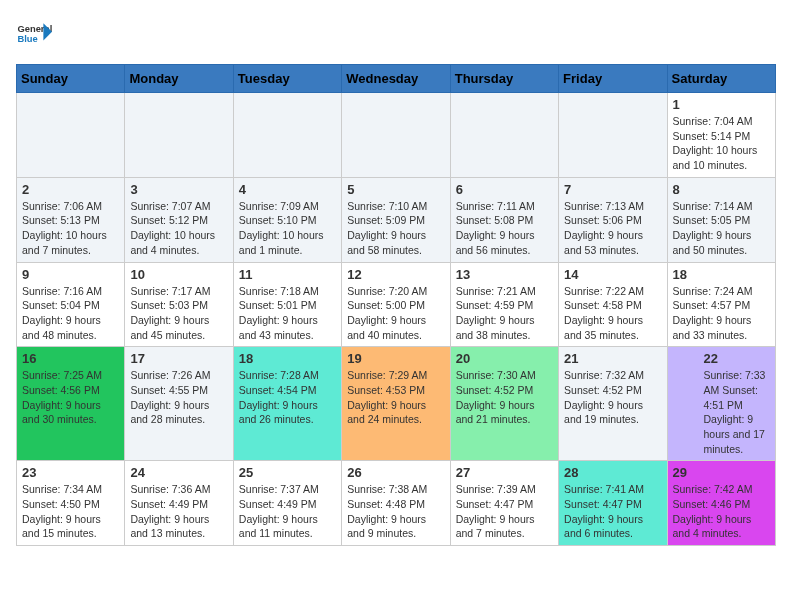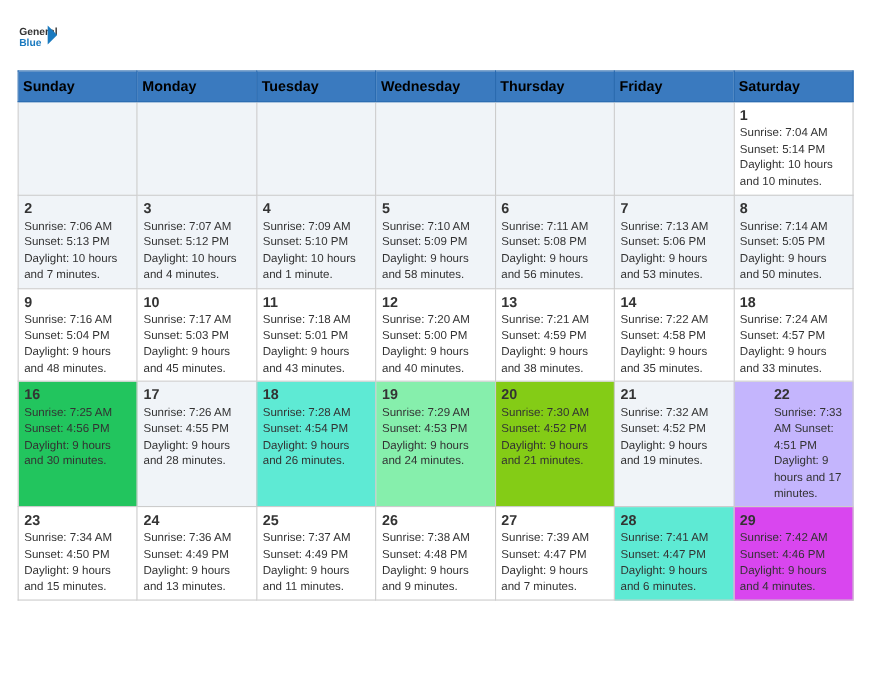--- a/index.html
+++ b/index.html
@@ -223,27 +223,27 @@
           <div class="day-info">Sunrise: 7:26 AM
 Sunset: 4:55 PM
 Daylight: 9 hours and 28 minutes.</div>
         </td>
         <td style="background-color: #5eead4;">
           <span class="day-number">18</span>
           <div class="day-info">Sunrise: 7:28 AM
 Sunset: 4:54 PM
 Daylight: 9 hours and 26 minutes.</div>
         </td>
-        <td style="background-color: #86efac;">
+        <td style="background-color: #fdba74;">
           <span class="day-number">19</span>
           <div class="day-info">Sunrise: 7:29 AM
 Sunset: 4:53 PM
 Daylight: 9 hours and 24 minutes.</div>
         </td>
-        <td style="background-color: #84cc16; margin-top: 36px;">
+        <td style="background-color: #86efac; margin-top: 36px;">
           <span class="day-number">20</span>
           <div class="day-info">Sunrise: 7:30 AM
 Sunset: 4:52 PM
 Daylight: 9 hours and 21 minutes.</div>
         </td>
         <td style="background-color: rgb(240, 244, 248);">
           <span class="day-number">21</span>
           <div class="day-info">Sunrise: 7:32 AM
 Sunset: 4:52 PM
 Daylight: 9 hours and 19 minutes.</div>

